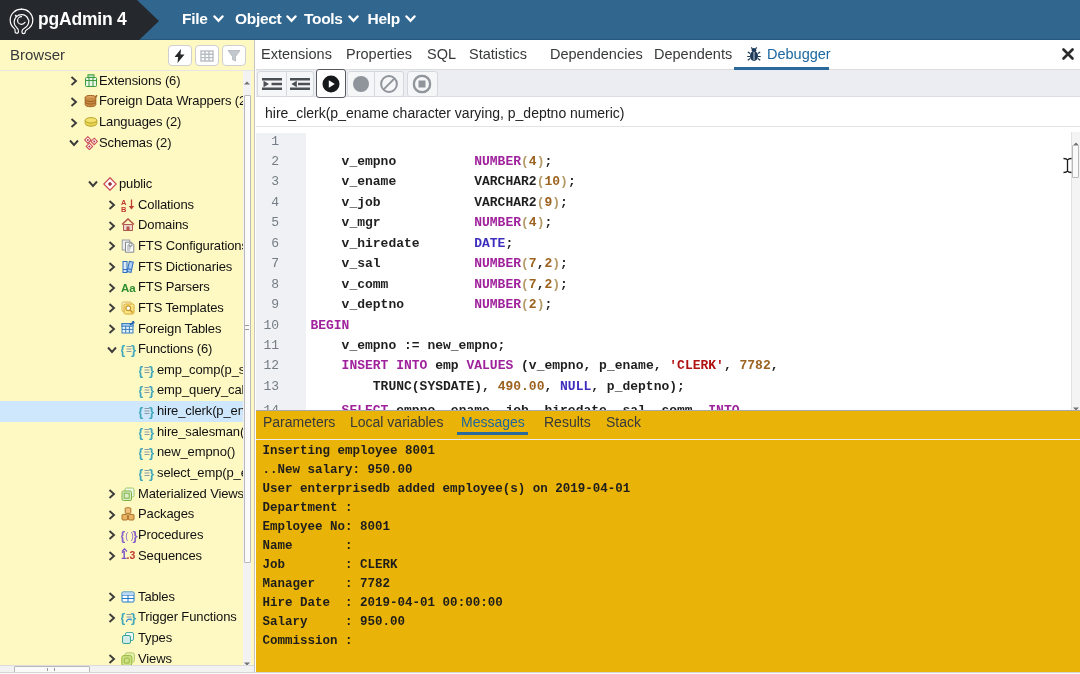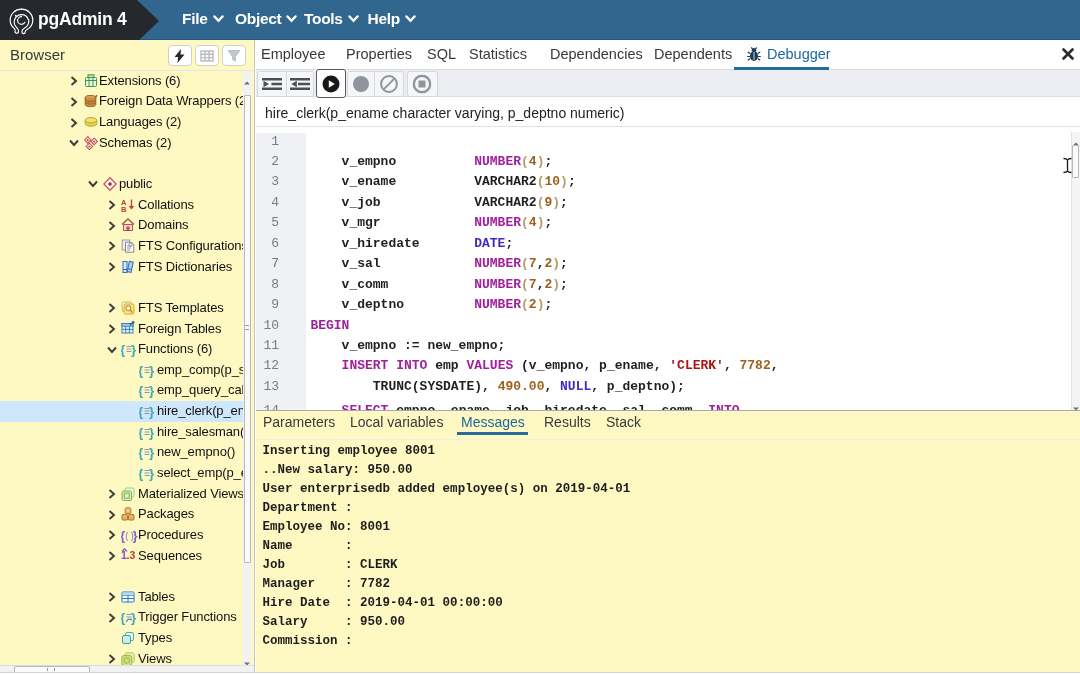--- a/index.html
+++ b/index.html
@@ -47,21 +47,21 @@
 #lnums{position:absolute;left:0;top:-1.5px;width:23px;text-align:right;font-family:"Liberation Mono",monospace;font-size:13px;line-height:20.45px;color:#747d85}
 #code{position:absolute;left:54.4px;top:-1.5px;font-family:"Liberation Mono",monospace;font-size:13px;line-height:20.45px;white-space:pre;color:#1f1f1f;font-weight:bold}
 #code .k{color:#a0219c;font-weight:bold}
 #code .n{color:#9c6220}
 #code .b{color:#b49a66}
 #code .s{color:#b01111}
 #code .a{color:#3e2ebe}
 
 #edsb{position:absolute;right:0;top:92px;width:9px;height:277.5px;background:#f4f4f4;border-left:1px solid #e2e2e2}
 
-#bot{position:absolute;left:0;top:369.5px;width:100%;height:264.5px;background:#fef9c3;border-top:1px solid #a9a9a9}
+#bot{position:absolute;left:0;top:369.5px;width:100%;height:264.5px;background:#eab308;border-top:1px solid #a9a9a9}
 .btab{position:absolute;top:3.5px;font-size:14px;color:#37393b;white-space:nowrap}
 #msgtab{color:#1b679f}
 #msgul{position:absolute;left:201px;top:21px;width:71px;height:3px;background:#2a6a9b}
 #btsep{position:absolute;left:0;top:28px;width:100%;height:1px;background:#ececec}
 #msgs{position:absolute;left:6.6px;top:31px;font-family:"Liberation Mono",monospace;font-size:12.5px;line-height:19.05px;white-space:pre;color:#1d1d1d;font-weight:bold}
 #botline{position:absolute;left:0;top:672px;width:1080px;height:2px;background:#fafafa;border-top:1px solid #d5d5d5}
 </style></head>
 <body>
 <div id="nav">
   <div class="menu" style="left:182px">File<svg width="11" height="8">
@@ -210,20 +210,29 @@
         <svg class="ic" width="14" height="14" style="left:120.5px">
           <rect x="2" y="1.5" width="4" height="11" fill="#dbe9fb" stroke="#2f6fc0"></rect>
           <path d="M2 9.5h4" stroke="#2f6fc0"></path>
           <g transform="rotate(12 10 7)">
             <rect x="7.2" y="1.8" width="4" height="10.5" fill="#aecdf0" stroke="#2f6fc0"></rect>
             <path d="M7.2 9.3h4" stroke="#2f6fc0"></path>
           </g>
         </svg>
         <span class="lb" style="left:138px">FTS Dictionaries</span>
       </div>
+    <div class="trow" style="top:206.1px">
+        <svg class="ar" width="9" height="10" style="left:107px">
+          <path d="M2.5 1L7 5L2.5 9" stroke="#3c3c3c" stroke-width="1.9" fill="none"></path>
+        </svg>
+        <svg class="ic" width="15" height="14" style="left:120.5px">
+          <text x="0" y="11.5" font-size="11.5" font-weight="bold" fill="#2f8f2f">Aa</text>
+        </svg>
+        <span class="lb" style="left:138px">FTS Parsers</span>
+      </div>
     <div class="trow" style="top:226.7px">
         <svg class="ar" width="9" height="10" style="left:107px">
           <path d="M2.5 1L7 5L2.5 9" stroke="#3c3c3c" stroke-width="1.9" fill="none"></path>
         </svg>
         <svg class="ic" width="14" height="14" style="left:120.5px">
           <rect x="1" y="1" width="9.5" height="9.5" rx="1.5" fill="#fdf3d1" stroke="#d8b945"></rect>
           <rect x="3" y="3" width="10" height="10" rx="1.5" fill="#fce788" stroke="#d8a62c"></rect>
           <circle cx="7.3" cy="7.3" r="2.4" fill="#fff" stroke="#c8962a" stroke-width="1.2"></circle>
           <path d="M9 9l2.6 2.6" stroke="#c8962a" stroke-width="1.5"></path>
         </svg>
@@ -403,21 +412,21 @@
         <path d="M5 0.5L1.5 3.5L5 6.5z" fill="#707070"></path>
       </svg></div>
   <div class="sbarrow" style="left:235px;top:626.5px"><svg width="7" height="7">
         <path d="M2 0.5L5.5 3.5L2 6.5z" fill="#707070"></path>
       </svg></div>
   <div class="thumb" style="left:14px;top:626px;width:76px;height:7px"></div>
   <div style="position:absolute;left:47px;top:628px;width:8px;height:3px;border-left:1px solid #9a9a9a;border-right:1px solid #9a9a9a;border-left-width:1px"></div>
 </div>
 <div id="main">
   <div id="tabs">
-    <span class="tab" style="left:5px">Employee</span>
+    <span class="tab" style="left:5px">Extensions</span>
     <span class="tab" style="left:90px">Properties</span>
     <span class="tab" style="left:171px">SQL</span>
     <span class="tab" style="left:213px">Statistics</span>
     <span class="tab" style="left:294px">Dependencies</span>
     <span class="tab" style="left:398px">Dependents</span>
     <div id="dbgtab">
         <svg width="14" height="15" viewBox="0 0 14 15">
           <g fill="#1c3a57">
             <ellipse cx="7" cy="9" rx="4" ry="5"></ellipse>
             <path d="M4.5 3.5a2.5 2.5 0 0 1 5 0l-1 1h-3z"></path>

